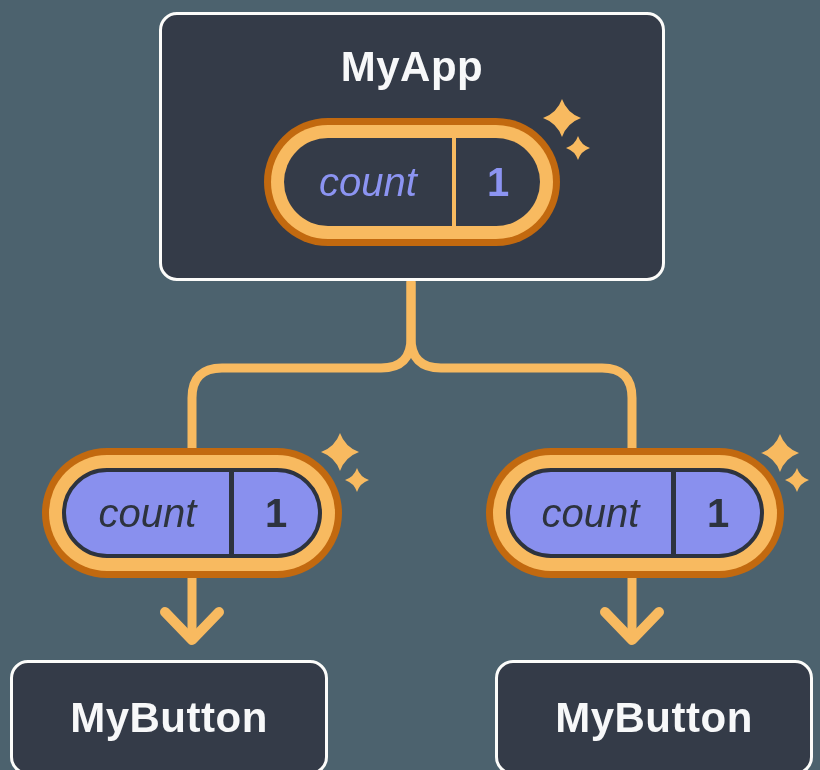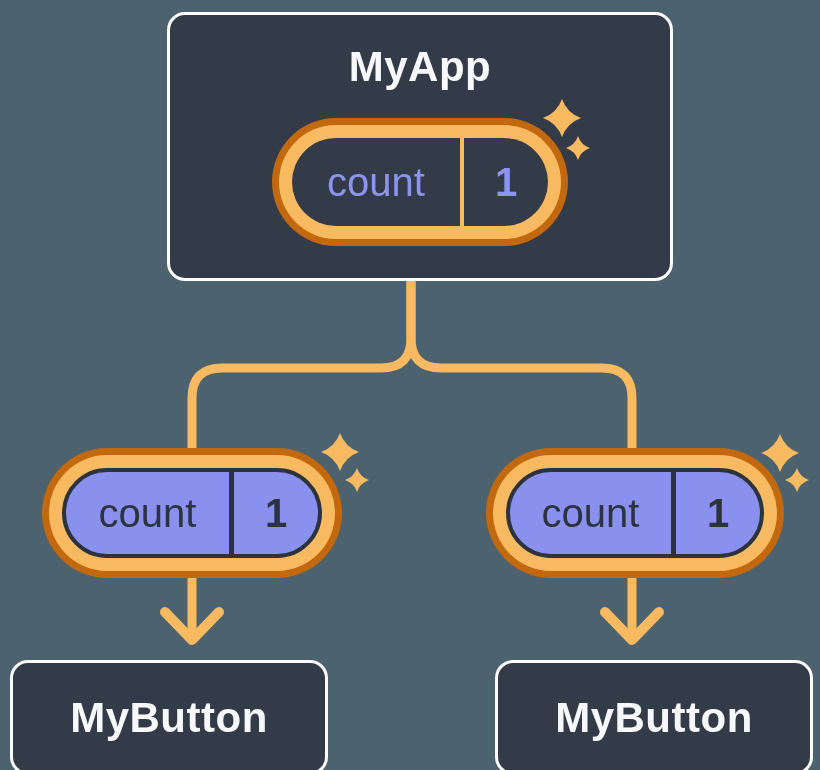--- a/index.html
+++ b/index.html
@@ -24,37 +24,37 @@
   .layer-sparkles{z-index:3;}
   .conn{fill:none;stroke:var(--orange-light);stroke-width:9;stroke-linecap:round;stroke-linejoin:round;}
   .arrowhead{stroke-width:10;}
   .sparkle{fill:var(--orange-light);}
   .node{
     position:absolute;box-sizing:border-box;z-index:1;
     background:var(--node-bg);
     border:3px solid var(--node-border);
     border-radius:18px;
   }
-  .node-root{left:167px;top:12px;width:506px;height:269px;display:flex;flex-direction:column;align-items:center;}
+  .node-root{left:159px;top:12px;width:506px;height:269px;display:flex;flex-direction:column;align-items:center;}
   .node-title{color:var(--text-light);font-size:42px;font-weight:700;line-height:1;letter-spacing:.5px;}
   .node-root .node-title{margin-top:31px;}
   .node-child{width:318px;height:115px;display:flex;align-items:center;justify-content:center;margin-top:12px;}
   .node-child-left{left:10px;top:648px;}
   .node-child-right{left:495px;top:648px;}
 
   .pill{box-sizing:border-box;border-radius:999px;background:var(--orange-dark);padding:7px;}
   .pill-root{width:296px;height:128px;margin-top:30px;}
   .pill-child{position:absolute;z-index:2;width:300px;height:130px;}
   .pill-child-left{left:42px;top:448px;}
   .pill-child-right{left:486px;top:448px;width:298px;}
   .pill-mid{box-sizing:border-box;background:var(--orange-light);border-radius:999px;height:100%;padding:13px;}
   .pill-inner{box-sizing:border-box;border-radius:999px;height:100%;display:flex;align-items:stretch;overflow:hidden;}
   .pill-inner-dark{background:var(--node-bg);}
   .pill-inner-purple{background:var(--purple);border:4px solid var(--ink);}
-  .pill-label{flex:1;display:flex;align-items:center;justify-content:center;font-size:40px;}
+  .pill-label{flex:1;display:flex;align-items:center;justify-content:center;font-size:40px;font-style:italic;}
   .pill-divider{width:4px;}
   .pill-inner-dark .pill-divider{background:var(--orange-light);}
   .pill-inner-purple .pill-divider{width:5px;background:var(--ink);}
   .pill-value{width:84px;display:flex;align-items:center;justify-content:center;font-size:40px;font-weight:700;}
   .pill-inner-dark .pill-label,.pill-inner-dark .pill-value{color:var(--periwinkle);}
   .pill-inner-purple .pill-label,.pill-inner-purple .pill-value{color:var(--ink);}
 </style>
 </head>
 <body>
 

